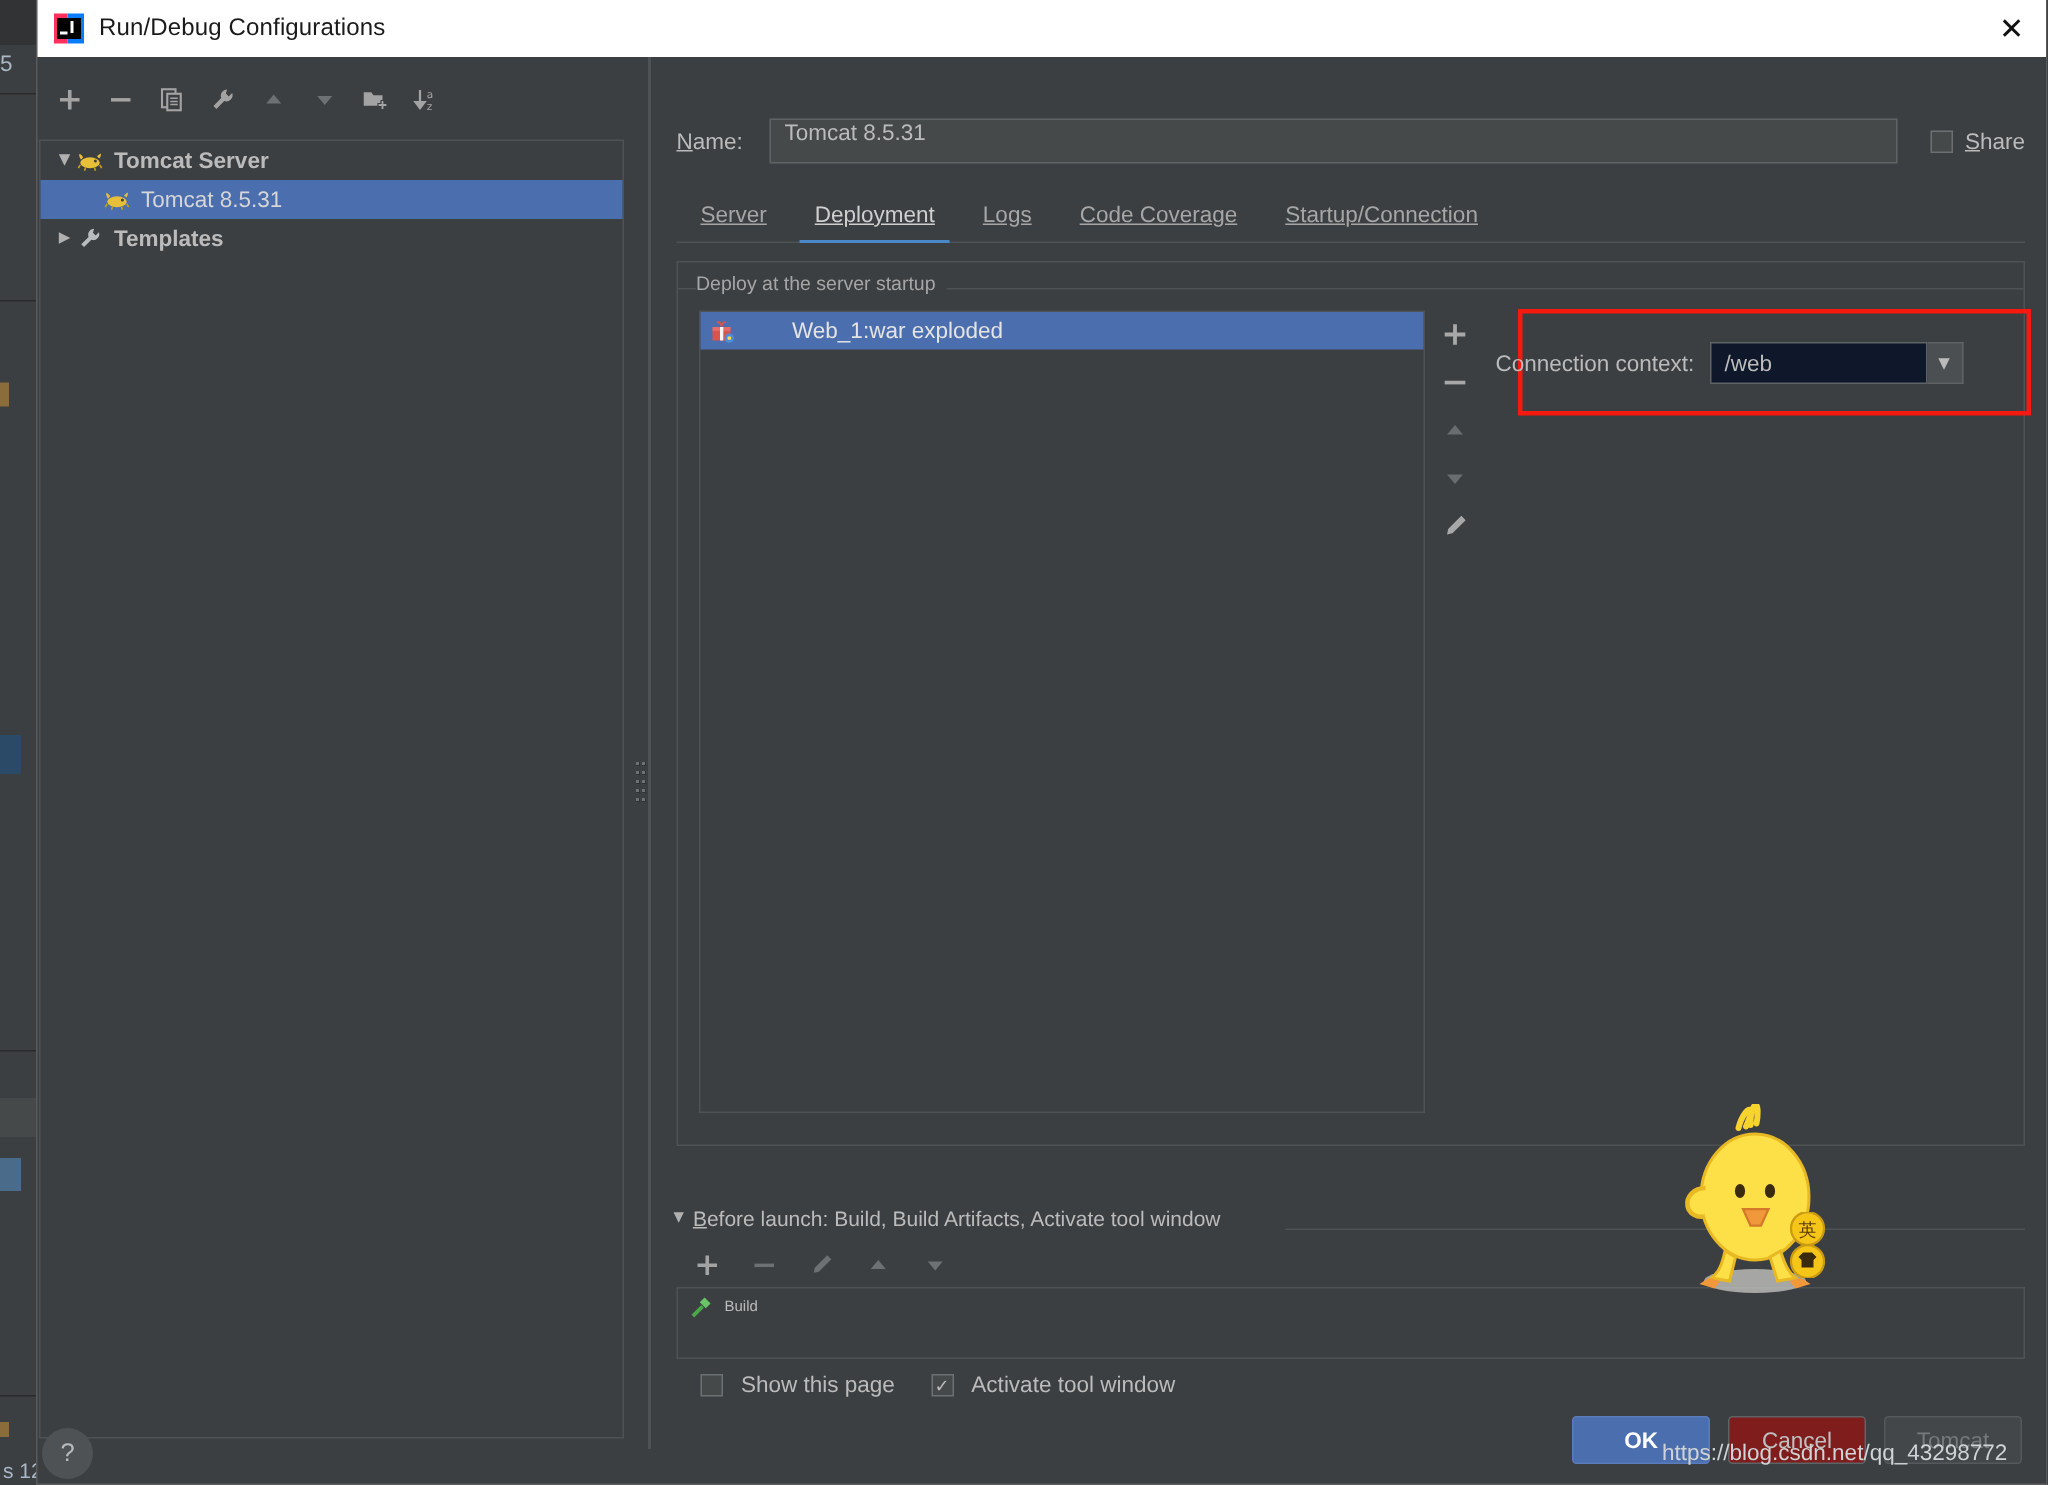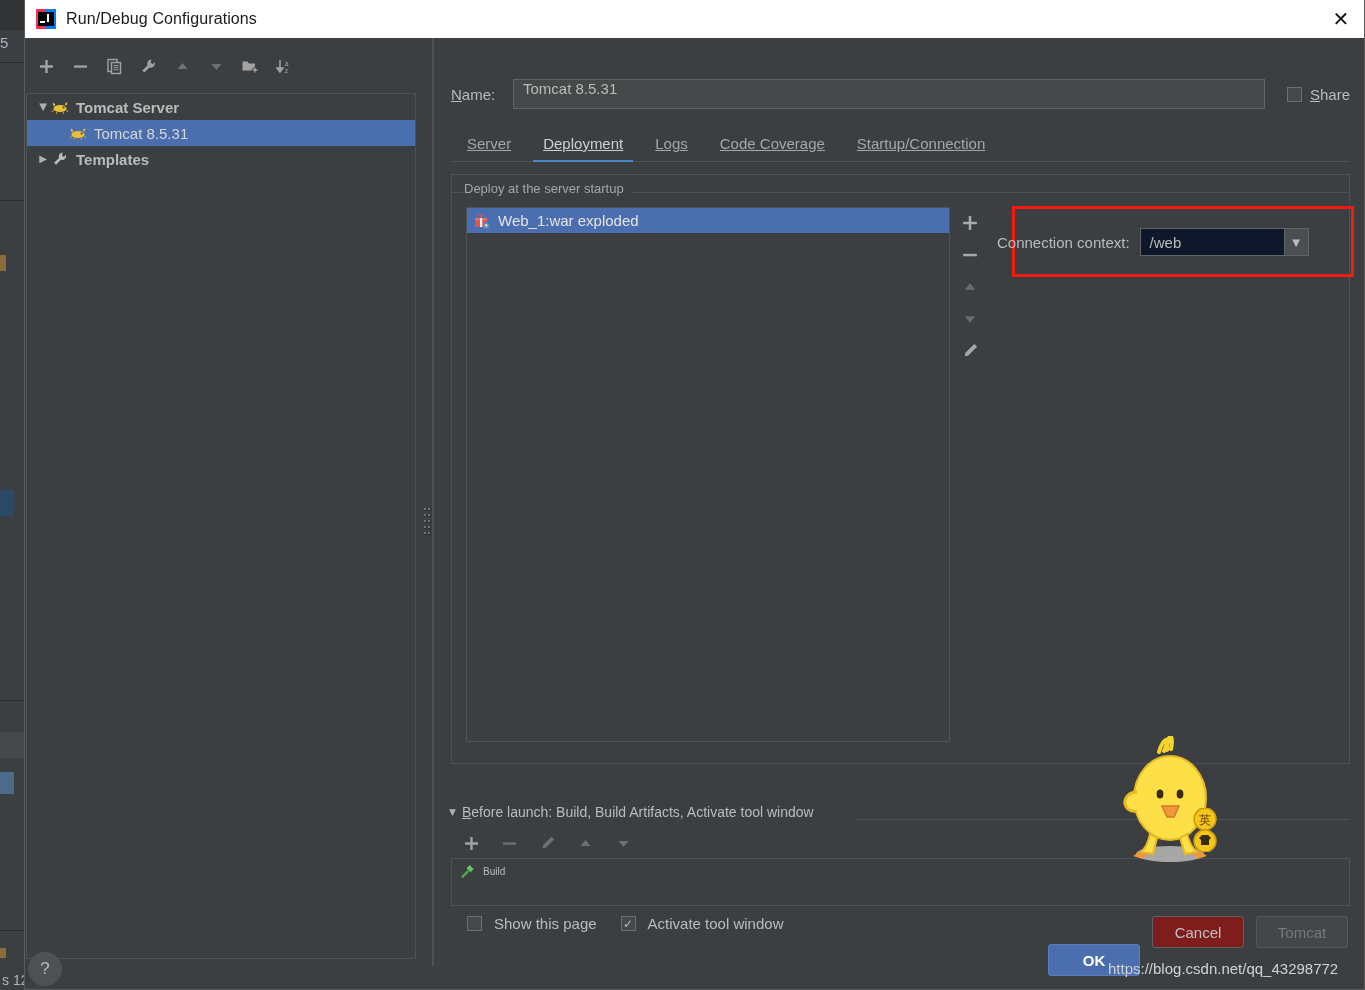--- a/index.html
+++ b/index.html
@@ -142,21 +142,21 @@
   #deploy-legend-line { position:absolute; left:0; top:17px; right:0; height:1px; background:#4e5254; }
 
   #deploy-list {
     position:absolute; left:14px; top:32px; width:484px; height:535px;
     background:#3c3f41; border:1px solid #4e5254;
   }
   .deploy-row {
     height:25px; display:flex; align-items:center; padding-left:6px;
     font-size:15px; color:#bbbbbb;
   }
-  .deploy-row.selected { background:#4b6eaf; color:#e4e4e4; }
+  .deploy-row.selected { background:#4b6eaf; color:#e4e4e4;gap:30px; }
 
   #deploy-actions {
     position:absolute; left:500px; top:32px; width:36px; height:180px;
     display:flex; flex-direction:column; align-items:center; gap:0;
   }
   .act { width:36px; height:32px; display:flex; align-items:center; justify-content:center; color:#a8a8a8; }
   .act.dim { color:#6a6d6f; }
 
   #appctx-highlight {
     position:absolute; left:560px; top:31px; width:342px; height:71px;
@@ -198,21 +198,21 @@
   #help-btn {
     position:absolute; left:3px; top:914px; width:34px; height:34px; border-radius:50%;
     background:#4e5254; color:#b9b9b9; font-size:17px;
     display:flex; align-items:center; justify-content:center;
   }
   #buttons { position:absolute; right:16px; bottom:14px; display:flex; gap:12px; }
   .dlg-btn {
     width:92px; height:32px; display:flex; align-items:center; justify-content:center;
     font-size:15px; border-radius:3px;
   }
-  .dlg-btn.primary { background:#4b6eaf; color:#ffffff; font-weight:bold; border:1px solid #5a7cbb;margin-top:28px; }
+  .dlg-btn.primary { background:#4b6eaf; color:#ffffff; font-weight:bold; border:1px solid #5a7cbb; }
   .dlg-btn.normal  { background:#7f1d1d; color:#c0c0c0; border:1px solid #5e6366; }
   .dlg-btn.disabled{ background:#43474a; color:#74797c; border:1px solid #55595c; }
 
   
   #duck { position:absolute; left:1090px; top:698px; width:110px; height:130px; }
   #duck-badges { position:absolute; left:1158px; top:770px; width:44px; height:44px; }
 
   
   #watermark {
     position:absolute; left:1108px; top:960px; font-size:15px; color:#cfd3d6; white-space:nowrap;

